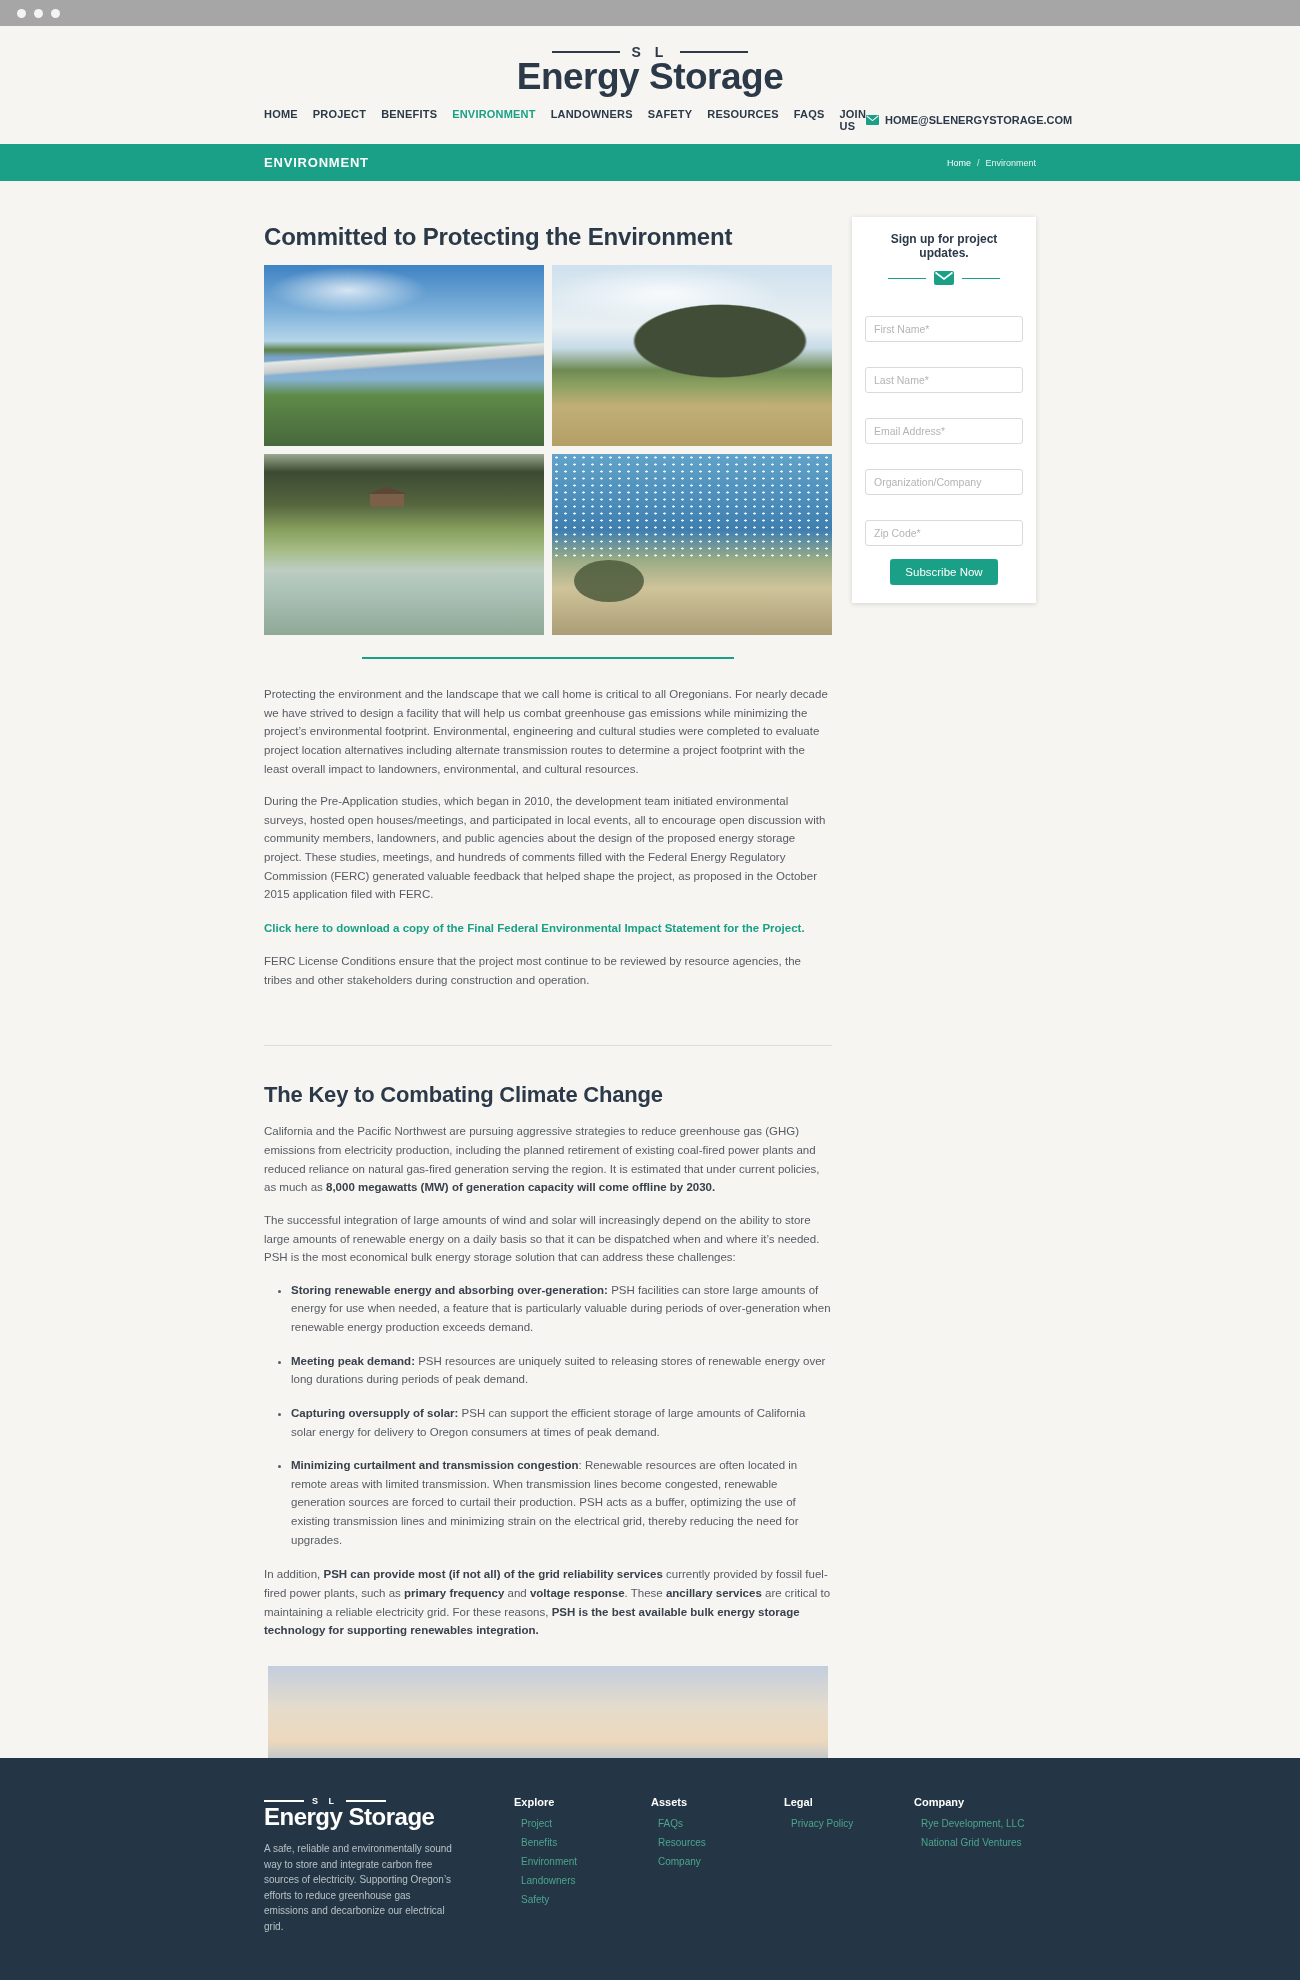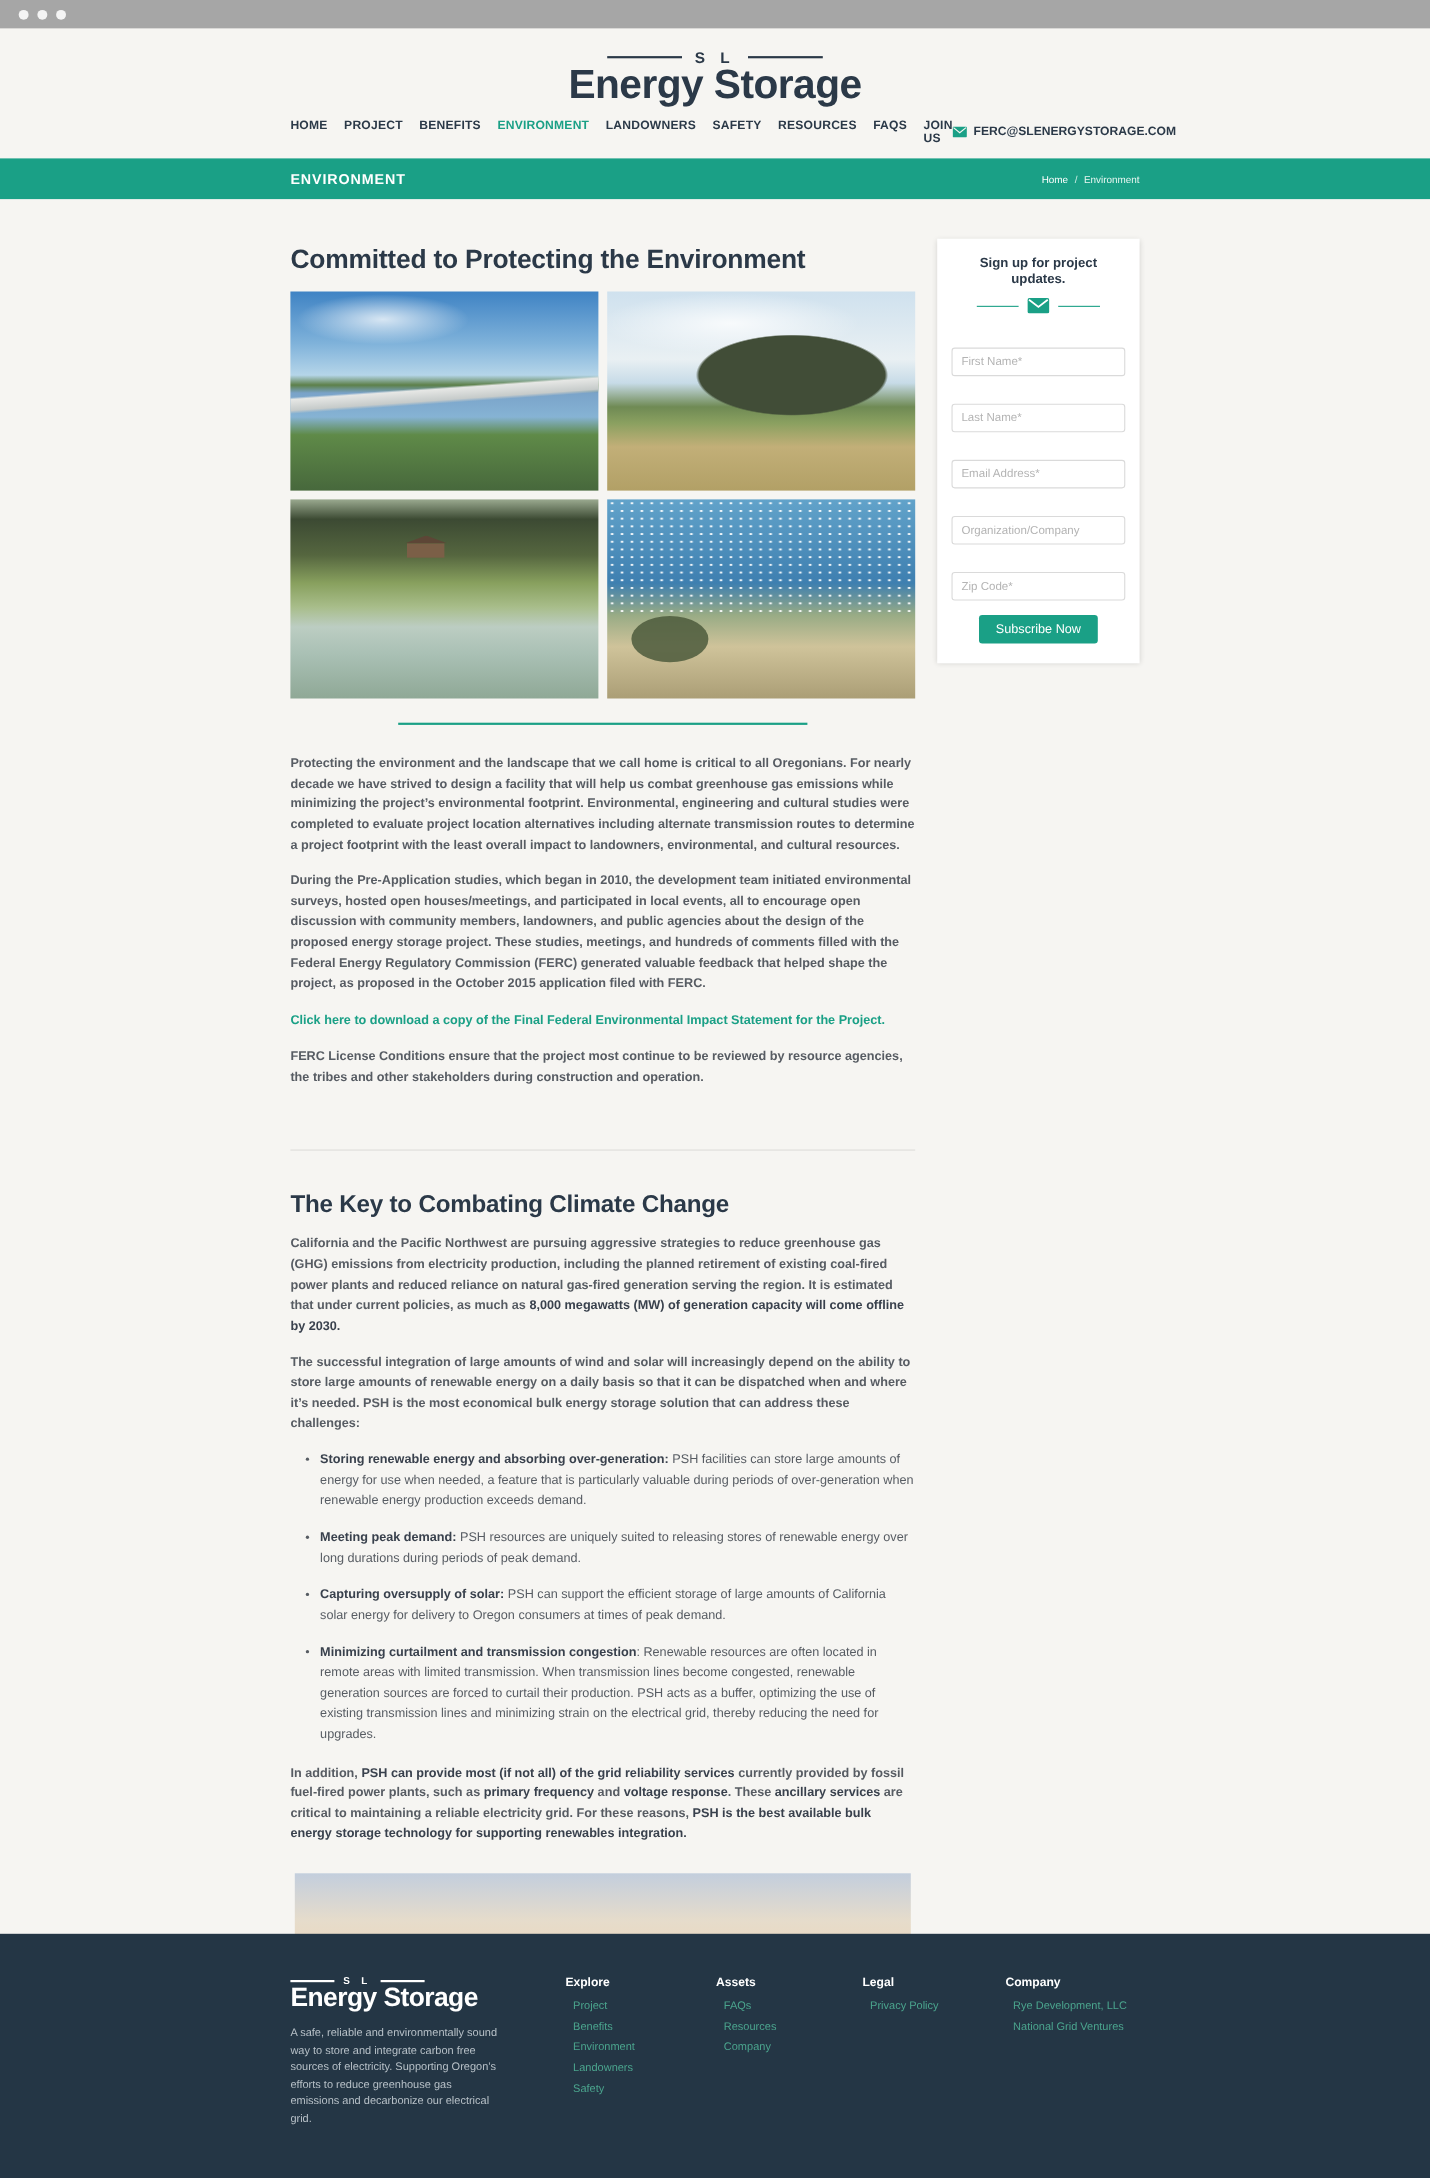--- a/index.html
+++ b/index.html
@@ -58,21 +58,21 @@
   .barn::before { content:""; position:absolute; left:-2px; top:-7px; width:38px; height:7px; background:#5d4636; clip-path:polygon(0 100%,50% 0,100% 100%); }
   .ph-birds { background:
       linear-gradient(180deg, #62a3ca 0%, #3e7fb0 42%, #98ab85 58%, #cfc39a 74%, #ab9e76 100%); }
   .speckles { position:absolute; left:0; right:0; top:0; height:58%;
       background-image:radial-gradient(rgba(255,255,255,.9) 1px, transparent 1.7px);
       background-size:9px 7px; }
   .shrub { position:absolute; left:8%; bottom:18%; width:70px; height:42px; border-radius:50%; background:#4c5a3c; opacity:.85; }
 
   .green-rule { width:372px; height:2px; background:#1aa086; margin:22px auto 26px; }
 
-  p.body { font-size:11.5px; line-height:1.62; color:#575c63; margin:0 0 14px;font-weight:bold; }
+  p.body { font-size:11.5px; line-height:1.62; color:#575c63; margin:0 0 14px; }
   p.body b, li b, .closing b { color:#39414d; }
   .download-link { display:block; font-size:11.5px; font-weight:bold; color:#1aa086; text-decoration:none; line-height:1.5; margin:16px 0 15px; }
 
   hr.section-divider { border:0; border-top:1px solid #ddddd9; margin:56px 0 0; }
   h2.page-h2 { font-size:22px; font-weight:600; color:#2b3948; margin:36px 0 14px; letter-spacing:-0.2px; }
 
   ul.psh-list { margin:6px 0 16px; padding-left:27px; }
   ul.psh-list li { font-size:11.5px; line-height:1.62; color:#575c63; margin-bottom:15px; }
 
   .hero-photo { width:560px; height:270px; margin:26px 0 0 4px; position:relative; overflow:hidden;
@@ -137,21 +137,21 @@
       <a href="#">SAFETY</a>
       <a href="#">RESOURCES</a>
       <a href="#">FAQS</a>
       <a href="#">JOIN US</a>
     </nav>
     <a href="#" class="header-email">
       <svg width="13" height="10" viewBox="0 0 13 10">
           <rect width="13" height="10" rx="1" fill="#1aa086"></rect>
           <path d="M0.8 1 L6.5 5.6 L12.2 1" stroke="#f6f5f2" stroke-width="1.1" fill="none"></path>
         </svg>
-      <span>FERC@SLENERGYSTORAGE.COM</span>
+      <span>HOME@SLENERGYSTORAGE.COM</span>
     </a>
   </div>
 </header>
 
 <div class="banner">
   <div class="banner-inner">
     <span class="banner-title">ENVIRONMENT</span>
     <span class="breadcrumb">
       <a href="#">Home</a>
       <span class="sep">/</span>

